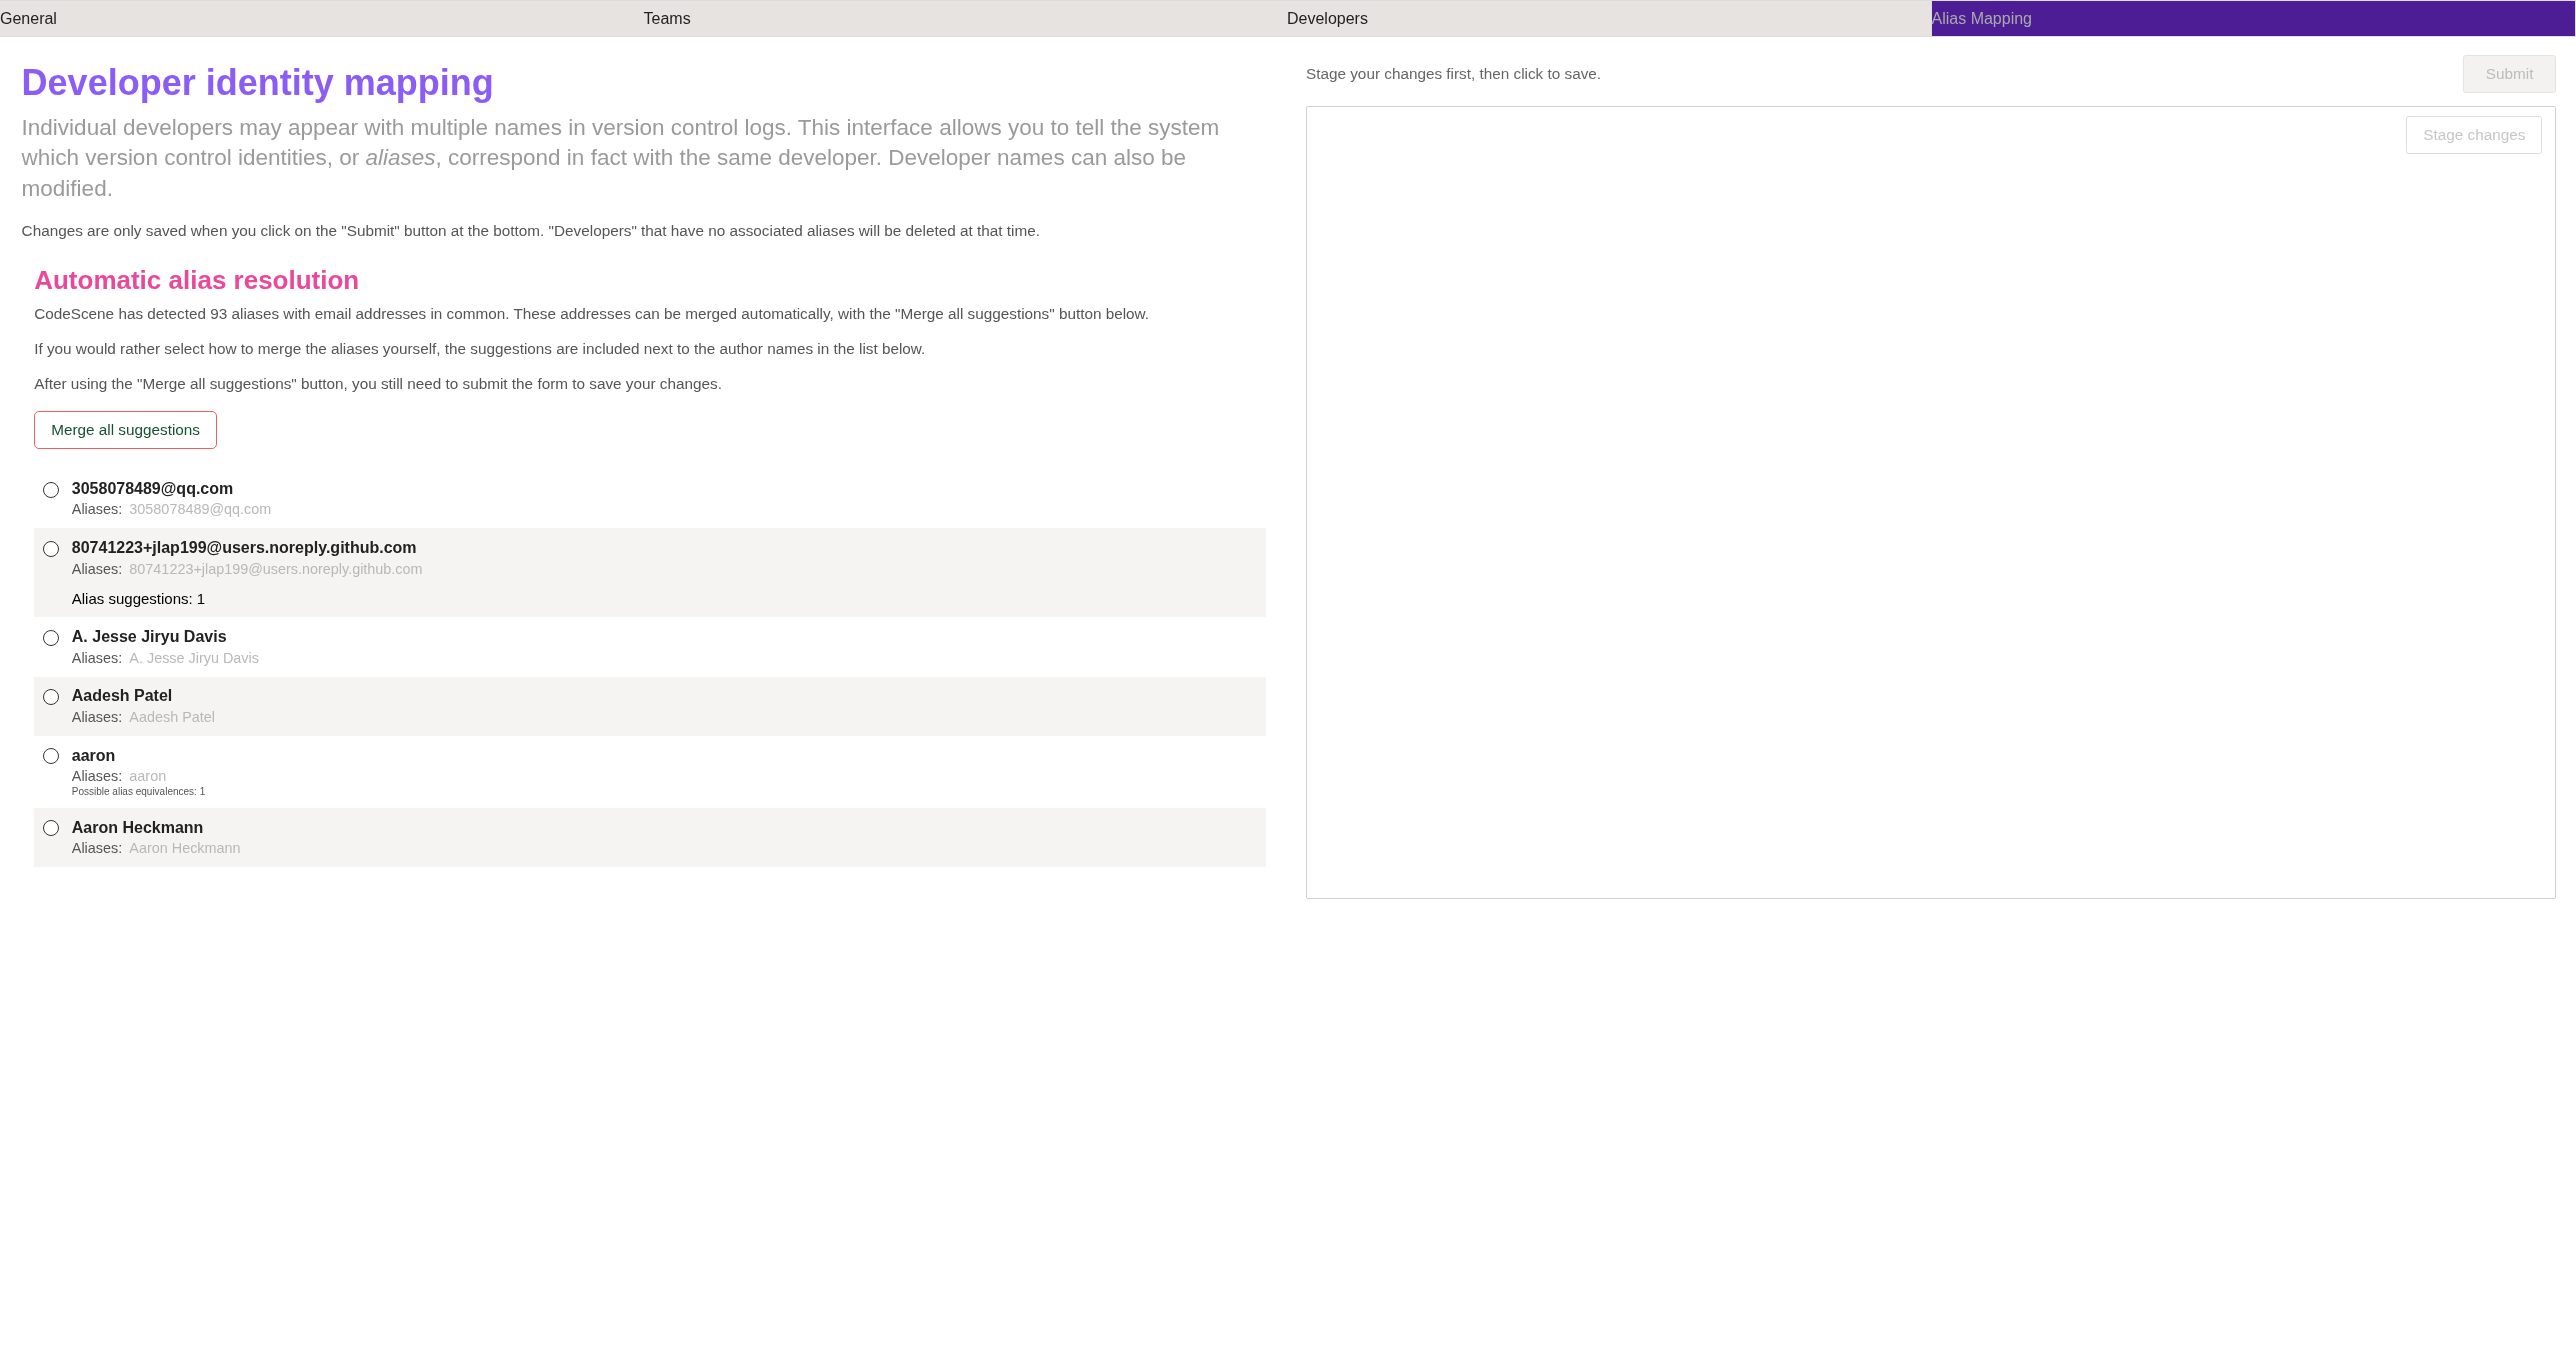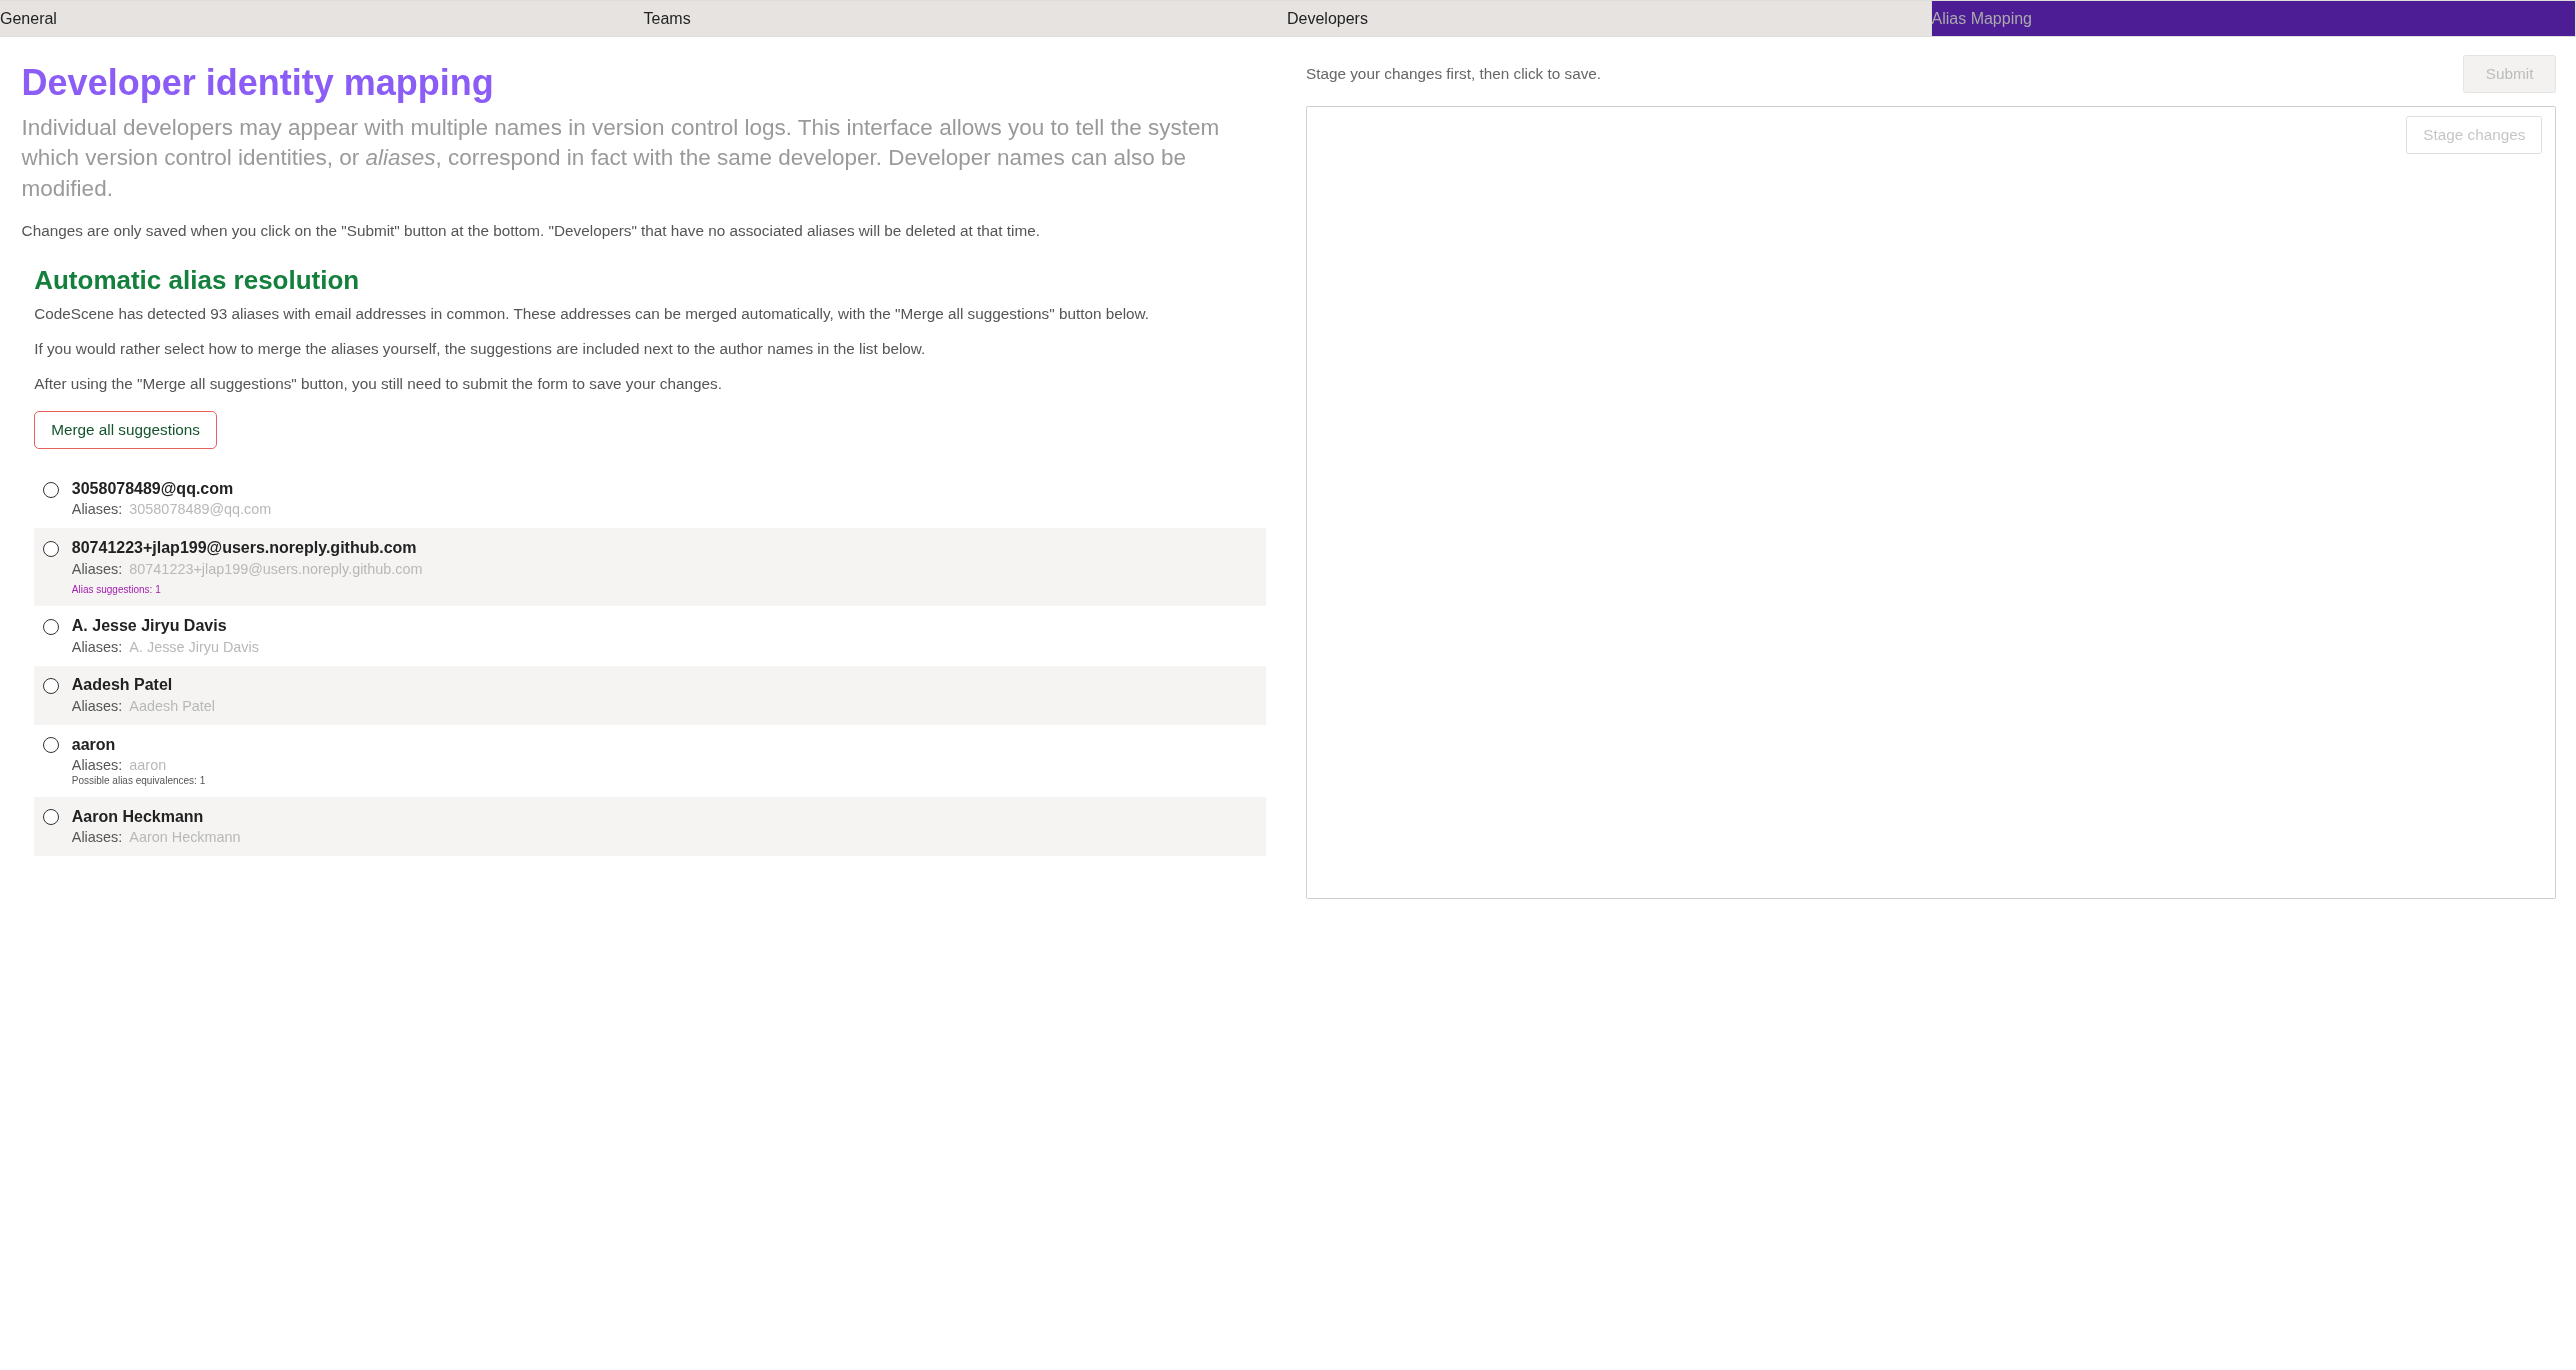--- a/index.html
+++ b/index.html
@@ -16,36 +16,36 @@
   .left { width:50%; padding:25px 21.6px 0 21.6px; }
   .right { width:50%; padding:18px 20px 18px 18px; }
 
   
   h1.page-title { font-size:36px; font-weight:700; color:#8b5cf6; margin-bottom:9px; }
   p.lead { font-size:22.5px; line-height:1.35; color:#9a9a9a; margin-bottom:16px; }
   p.lead em { font-style:italic;text-align:right; }
   p.note { font-size:15.3px; color:#555; line-height:1.4; margin-bottom:23.4px; }
 
   .auto-block { padding:0 0 0 12.6px; }
-  h2.auto-title { font-size:26px; font-weight:700; color:#15803d; margin-bottom:7.2px; }
+  h2.auto-title { font-size:26px; font-weight:700; color:#ec4899; margin-bottom:7.2px; }
   p.auto-p { font-size:15.3px; color:#555; line-height:1.45; margin-bottom:12.6px; padding-right:36px; }
 
   .merge-btn { display:inline-block; border:0.9px solid #e9615c; color:#14532d; background:#fff; padding:9px 16px; font-size:15.3px; border-radius:5px; cursor:pointer; margin-top:3.6px; }
 
   
   .dev-list { margin-top:20px; margin-left:0; }
   .dev-row { display:flex; align-items:flex-start; padding:10.8px 12.6px 10.8px 9px; }
   .dev-row.shade { background:#f5f4f3; }
   .radio { width:16px; height:16px; border:1.8px solid #333; border-radius:50%; flex:0 0 16px; margin-top:1.8px; margin-right:12.6px; cursor:pointer; background:#fff; }
   .dev-body { flex:1; }
   .dev-name { font-size:16px; font-weight:700; color:#222; margin-bottom:3.6px; }
   .alias-line { font-size:14.4px; color:#555; }
   .alias-line .label { color:#555; }
   .alias-line .val { color:#b8b8b8; margin-left:7.2px; }
-  .sugg-link { font-size:10px; color:#a21caf; cursor:pointer; margin-top:7px; display:inline-block; }
+  .sugg-link { font-size:15px; color:#000000; cursor:pointer; margin-top:13px; display:inline-block; }
   .equiv { font-size:10px; color:#555; margin-top:1.8px; }
 
   
   .stage-header { display:flex; justify-content:space-between; align-items:center; margin-bottom:12.6px; }
   .stage-hint { font-size:15.3px; color:#666; }
   .submit-btn { background:#f3f2f1; border:0.9px solid #e5e3e1; color:#bcbcbc; padding:9px 21.6px; font-size:15.3px; border-radius:2.7px; cursor:default; }
   .stage-area { position:relative; border:1.8px solid #cfcfcf; min-height:793px; border-radius:1.8px; }
   .stage-changes-btn { position:absolute; top:9px; right:12.6px; background:#fff; border:0.9px solid #e0dedd; color:#c6c6c6; padding:9px 16px; font-size:15.3px; border-radius:2.7px; cursor:default; }
 </style>
 </head>

